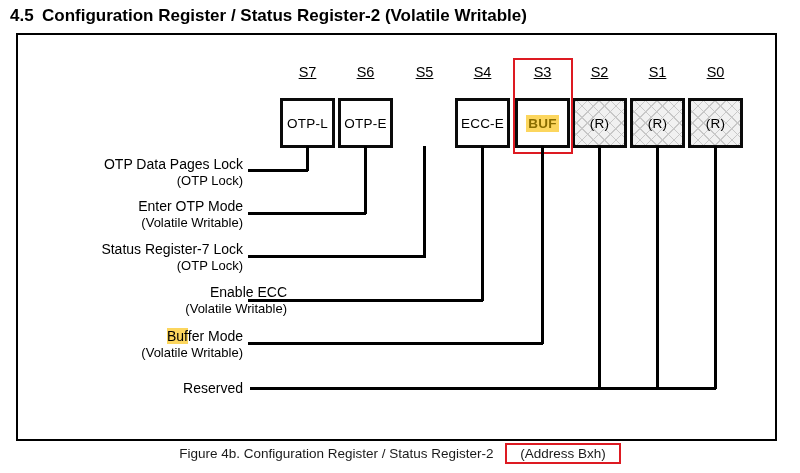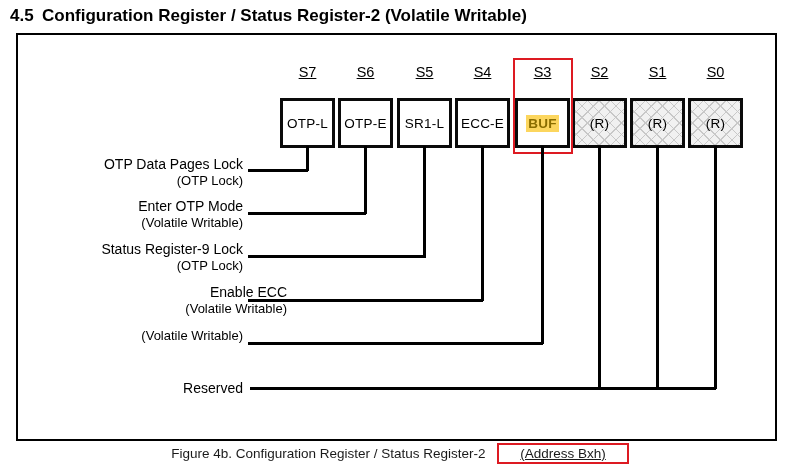--- a/index.html
+++ b/index.html
@@ -48,21 +48,21 @@
   .v1{left:306px;top:146px;height:25px;}
   .v2{left:364px;top:146px;height:68px;}
   .v3{left:423px;top:146px;height:112px;}
   .v4{left:481px;top:146px;height:155px;}
   .v5{left:541px;top:146px;height:198px;}
   .v6{left:598px;top:146px;height:243px;}
   .v7{left:656px;top:146px;height:243px;}
   .v8{left:714px;top:146px;height:243px;}
   
   .caption{position:absolute;left:0;top:446px;width:800px;text-align:center;font-size:13.5px;color:#1a1a1a;white-space:nowrap;}
-  .caption .boxed{border:2.5px solid #dd1a22;padding:1px 21px;margin-left:8px;text-decoration:underline;}
+  .caption .boxed{border:2.5px solid #dd1a22;padding:1px 13px;margin-left:8px;}
 </style>
 </head>
 <body>
 
 <div class="canvas">
 
   <div class="title-row">
     <span class="sec-num">4.5</span><span>Configuration Register / Status Register-2 (Volatile Writable)</span>
   </div>
 
@@ -75,23 +75,20 @@
   <div class="pos-label" style="left:515px">S3</div>
   <div class="pos-label" style="left:572px">S2</div>
   <div class="pos-label" style="left:630px">S1</div>
   <div class="pos-label" style="left:688px">S0</div>
 
   <div class="cell" style="left:280px">
       <span>OTP-L</span>
     </div>
   <div class="cell" style="left:338px">
       <span>OTP-E</span>
-    </div>
-  <div class="cell" style="left:397px">
-      <span>SR1-L</span>
     </div>
   <div class="cell" style="left:455px">
       <span>ECC-E</span>
     </div>
   <div class="cell" style="left:515px">
       <span class="buf-text">BUF</span>
     </div>
   <div class="cell reserved" style="left:572px">
       <span>(R)</span>
     </div>
@@ -106,28 +103,29 @@
 
   <div class="field f1">
     <div class="fname">OTP Data Pages Lock</div>
     <div class="fnote">(OTP Lock)</div>
   </div>
   <div class="field f2">
     <div class="fname">Enter OTP Mode</div>
     <div class="fnote">(Volatile Writable)</div>
   </div>
   <div class="field f3">
-    <div class="fname">Status Register-9 Lock</div>
+    <div class="fname">Status Register-7 Lock</div>
     <div class="fnote">(OTP Lock)</div>
   </div>
   <div class="field f4">
     <div class="fname">Enable ECC</div>
     <div class="fnote">(Volatile Writable)</div>
   </div>
   <div class="field f5">
+    <div class="fname"><span class="hl">Buf</span><span>fer Mode</span></div>
     <div class="fnote">(Volatile Writable)</div>
   </div>
   <div class="field f6">
     <div class="fname">Reserved</div>
   </div>
 
   <div class="hline h1"></div>
   <div class="hline h2"></div>
   <div class="hline h3"></div>
   <div class="hline h4"></div>

